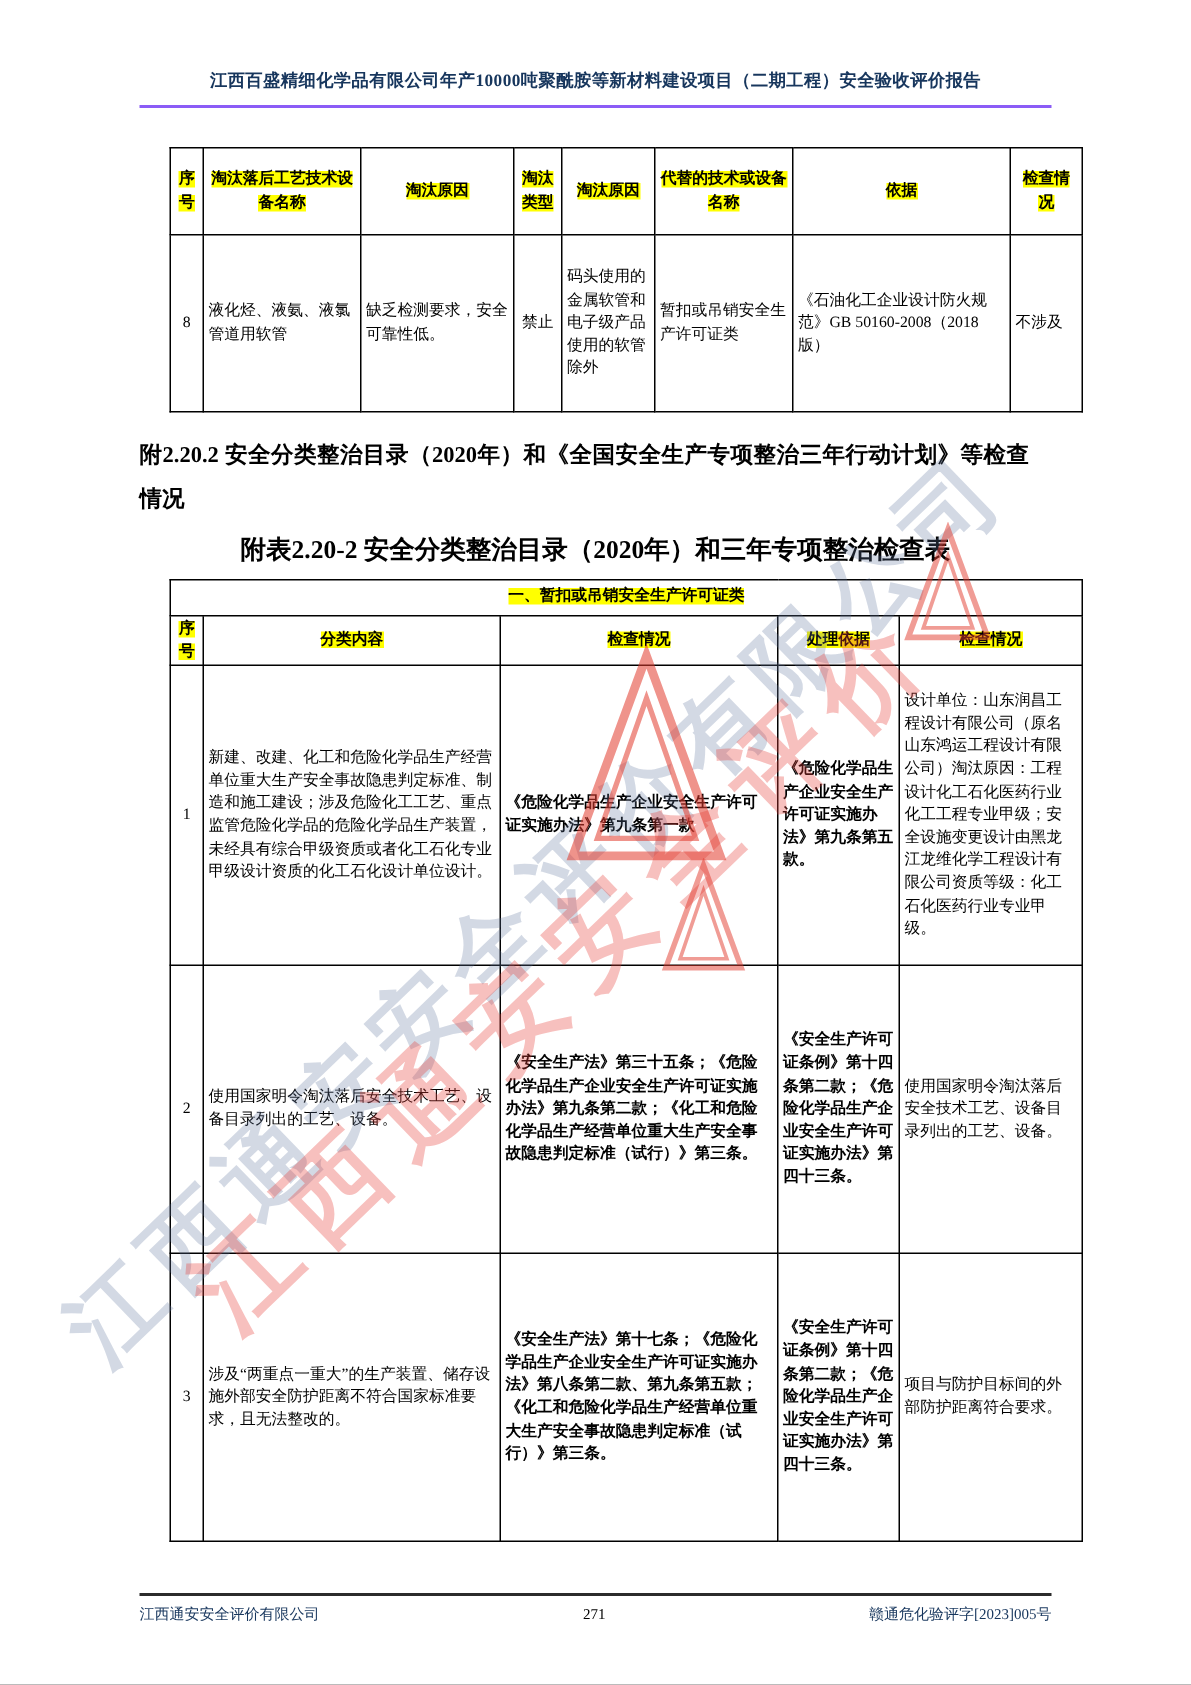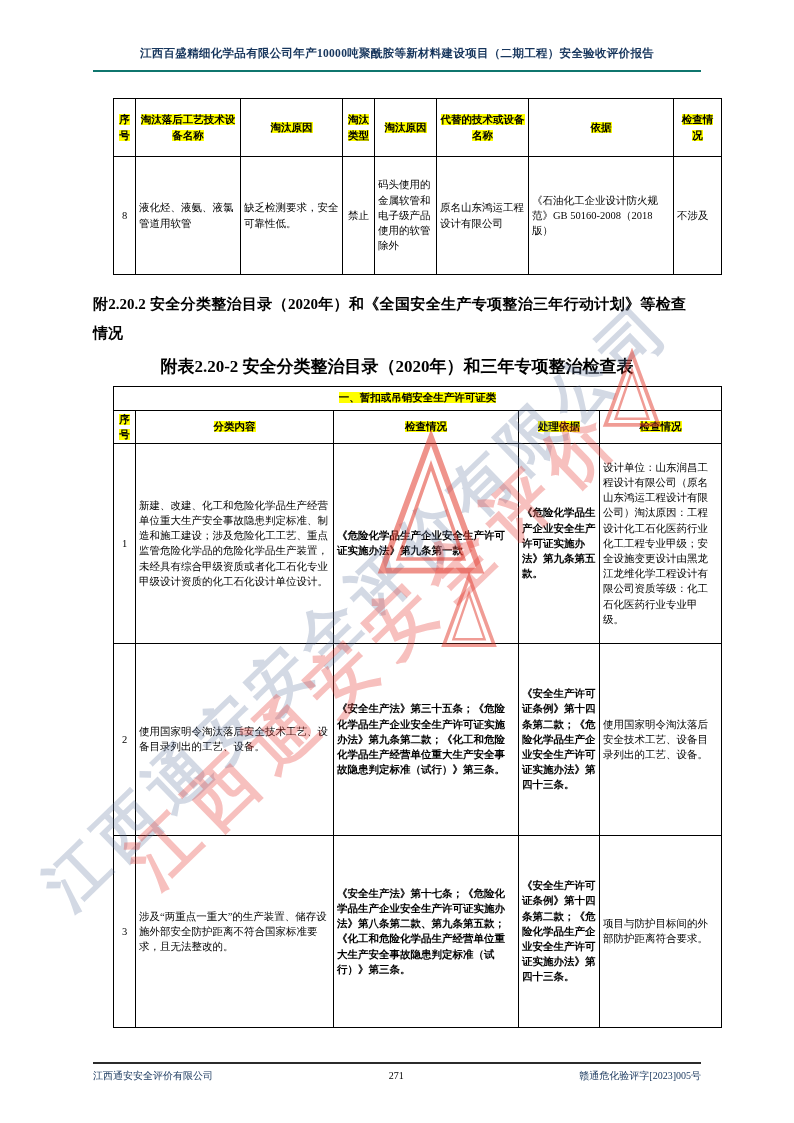--- a/index.html
+++ b/index.html
@@ -5,21 +5,21 @@
   html,body { margin:0; padding:0; background:#888; }
   .page {
     position:relative; width:794px; height:1123px; margin:0 auto;
     background:#ffffff; overflow:hidden;
     font-family:"Liberation Serif","DejaVu Serif",serif; color:#000;
   }
   .content { position:relative; padding:46px 93px 0 93px; z-index:2; }
 
   .doc-title {
     font-size:11.5px; font-weight:bold; color:#17365d; text-align:center;
-    letter-spacing:0.3px; padding-bottom:9px; border-bottom:2px solid #0f766e;
+    letter-spacing:0.3px; padding-bottom:9px; border-bottom:2px solid #8b5cf6;
   }
 
   table { border-collapse:collapse; width:608px; table-layout:fixed;margin-left:20px; }
   th, td {
     border:1px solid #000; font-size:10.5px; font-weight:normal;
     padding:1px 3px; vertical-align:middle; line-height:1.45;
     word-break:break-all; overflow:hidden;
   }
   th { text-align:center; font-weight:bold; }
   .c { text-align:center; }
@@ -121,21 +121,21 @@
         <th><span class="hl">代替的技术或设备名称</span></th>
         <th><span class="hl">依据</span></th>
         <th><span class="hl">检查情况</span></th>
       </tr>
       <tr class="body-row">
         <td class="c">8</td>
         <td>液化烃、液氨、液氯管道用软管</td>
         <td>缺乏检测要求，安全可靠性低。</td>
         <td class="c">禁止</td>
         <td>码头使用的金属软管和电子级产品使用的软管除外</td>
-        <td>原名山东鸿运工程设计有限公司</td>
+        <td>暂扣或吊销安全生产许可证类</td>
         <td>《石油化工企业设计防火规范》GB 50160-2008（2018版）</td>
         <td>不涉及</td>
       </tr>
     </tbody>
       </table>
 
     <div class="sec-heading">附2.20.2 安全分类整治目录（2020年）和《全国安全生产专项整治三年行动计划》等检查情况</div>
 
     <div class="tbl-caption">附表2.20-2 安全分类整治目录（2020年）和三年专项整治检查表</div>
 

